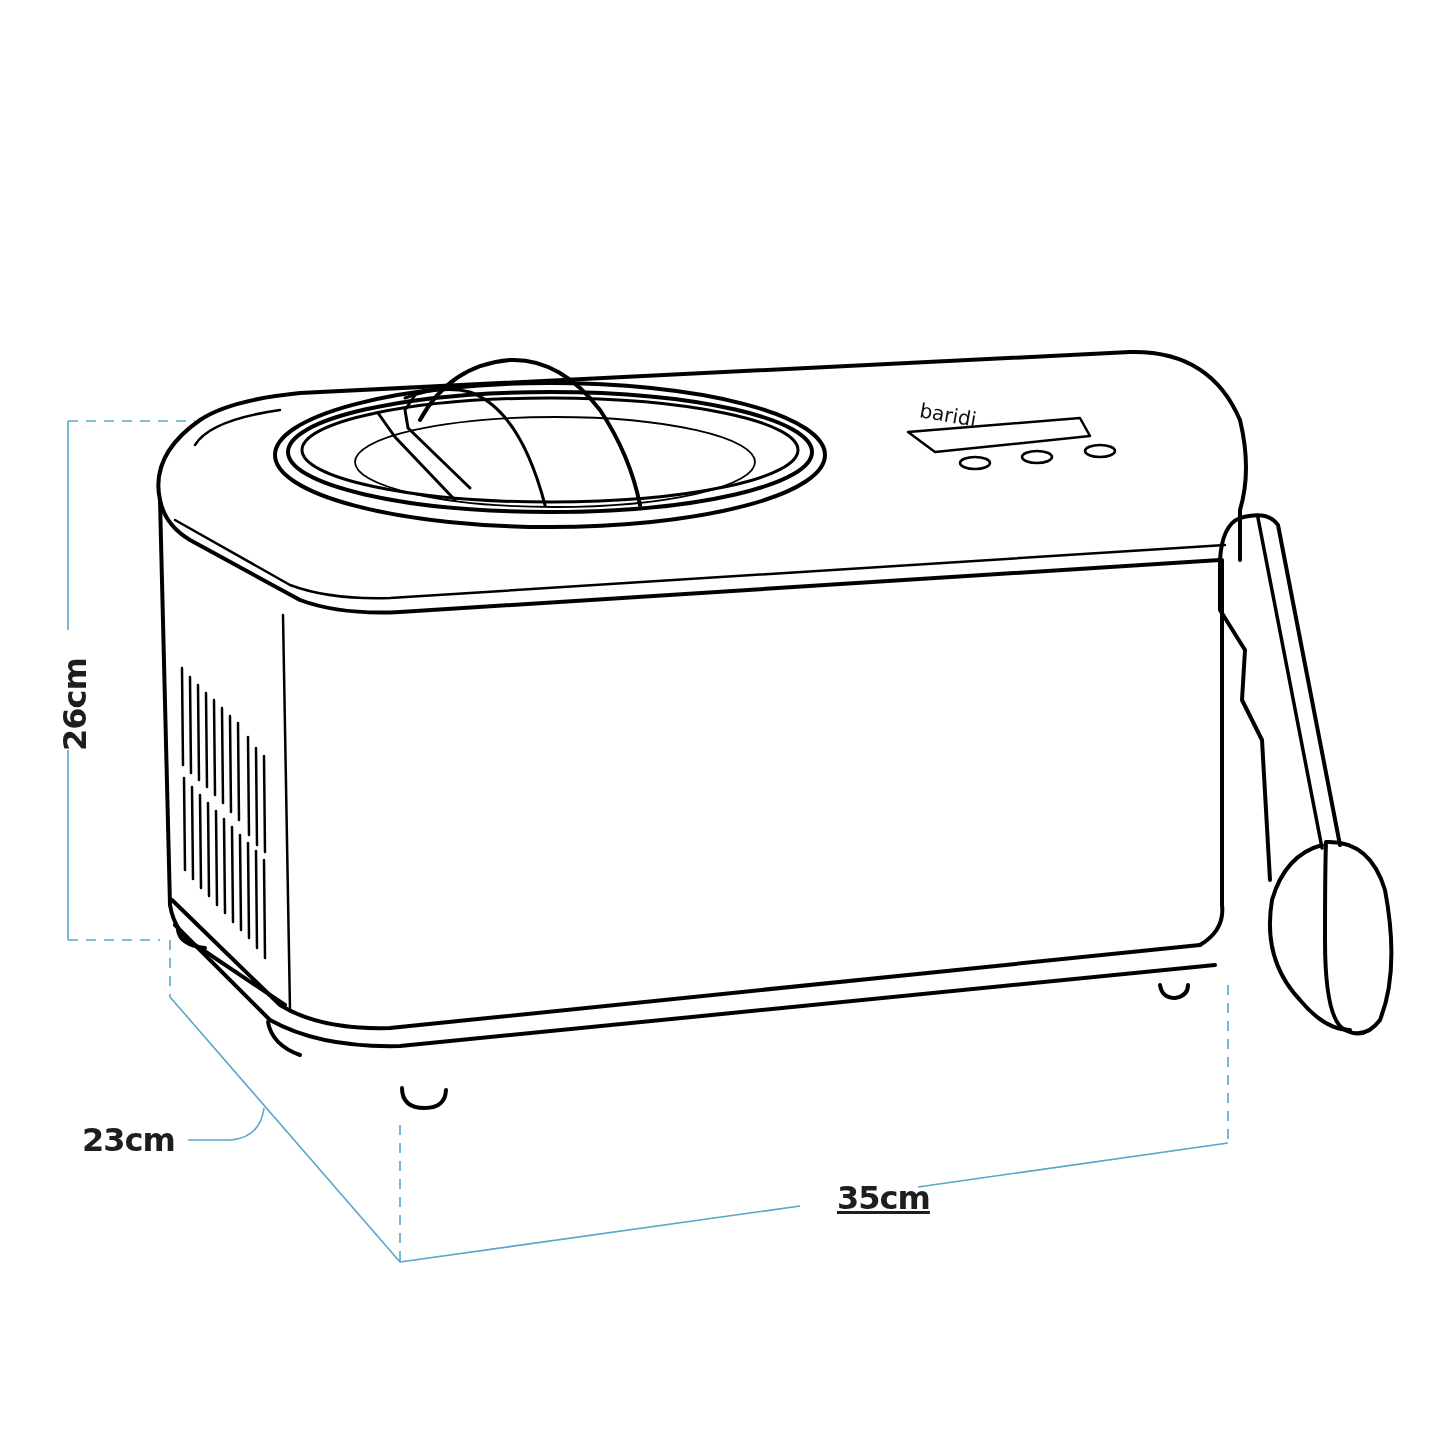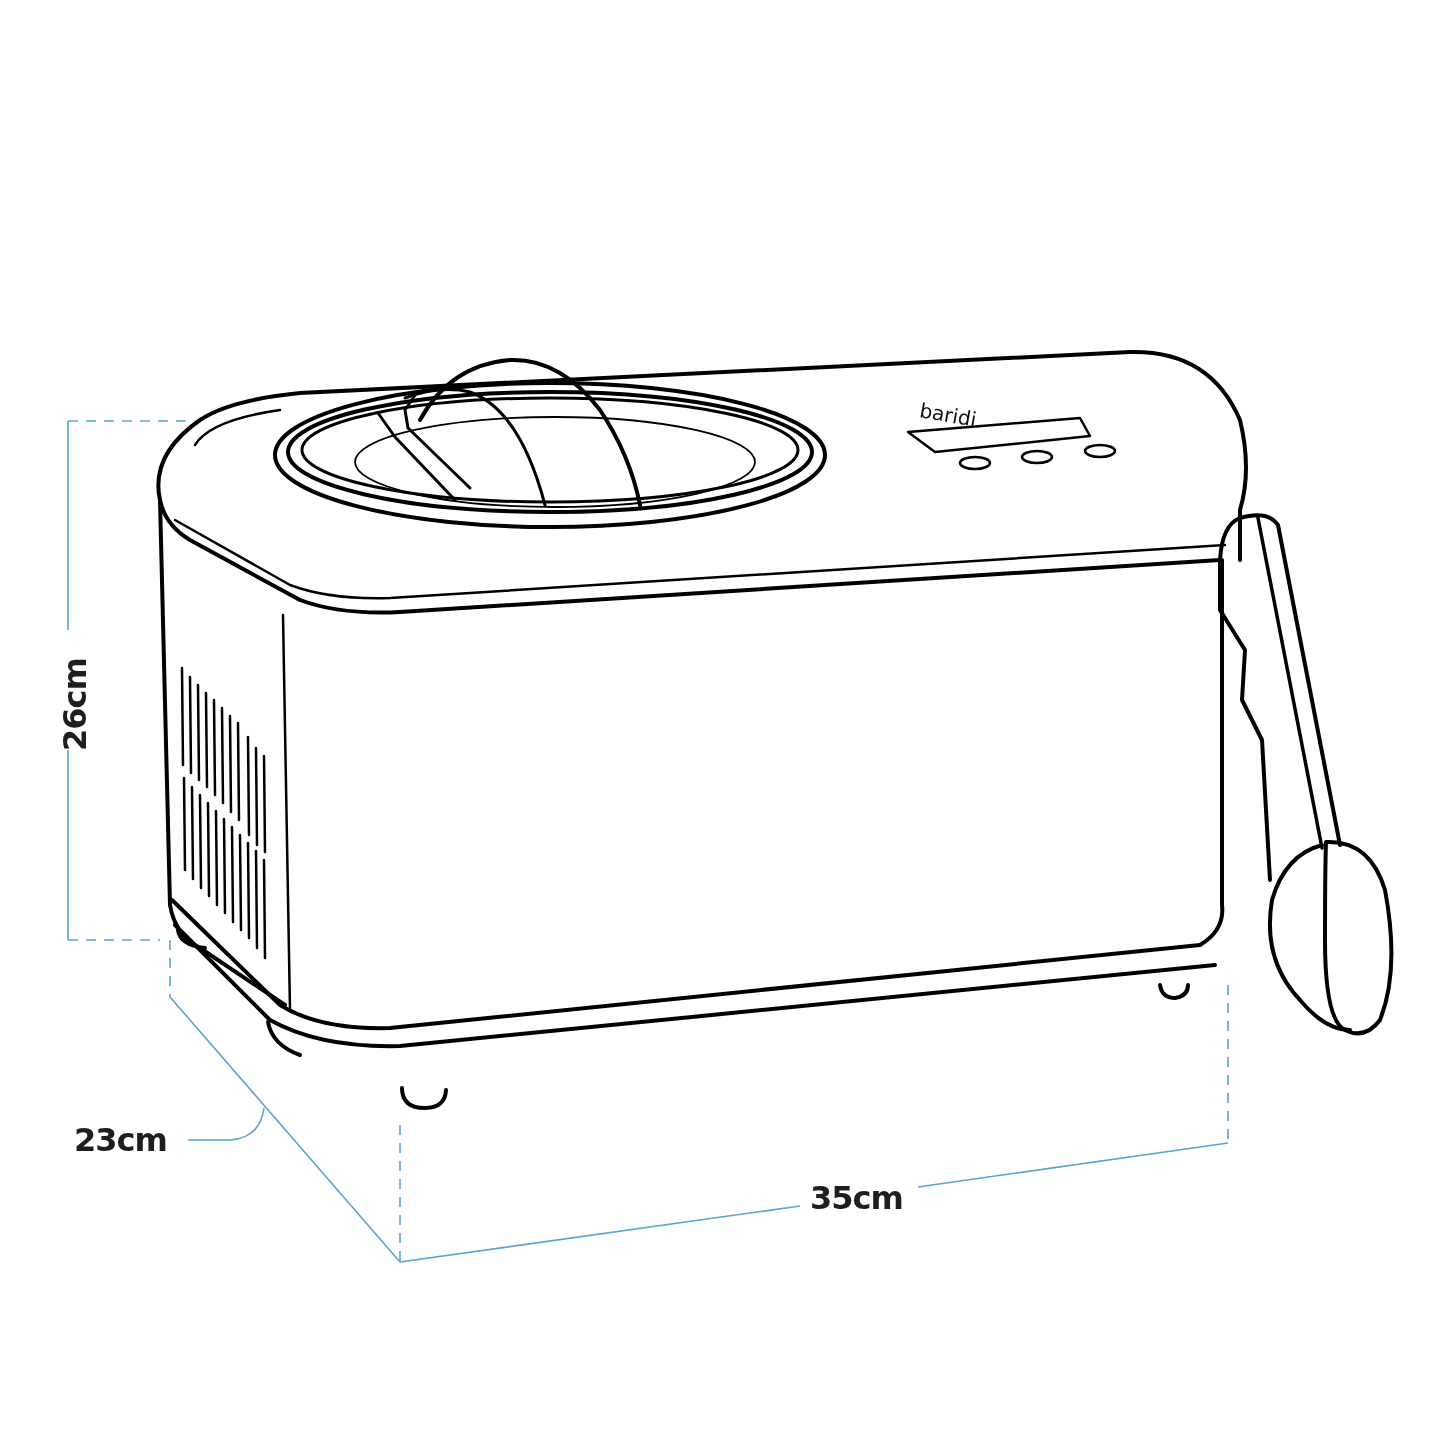--- a/index.html
+++ b/index.html
@@ -10,22 +10,22 @@
       font-family: "DejaVu Sans", sans-serif;
       font-weight: 700;
       font-size: 32px;
       letter-spacing: -1px;
       color: #1e1e1e;
       line-height: 1;
       background: transparent;
       white-space: nowrap;
     }
     #label-height { left: 30px; top: 690px; transform: rotate(-90deg); transform-origin: center center; width: 90px; text-align: center; }
-    #label-depth { left: 74px; top: 1124px; }
-    #label-width { left: 810px; top: 1182px; }
+    #label-depth { left: 82px; top: 1124px; }
+    #label-width { left: 837px; top: 1182px; text-decoration: underline; }
     .brand {
       position: absolute;
       left: 920px; top: 398px;
       font-family: "DejaVu Sans", sans-serif;
       font-size: 20px;
       color: #111;
       transform: rotate(10deg);
       transform-origin: left center;
       letter-spacing: 0px;
     }

